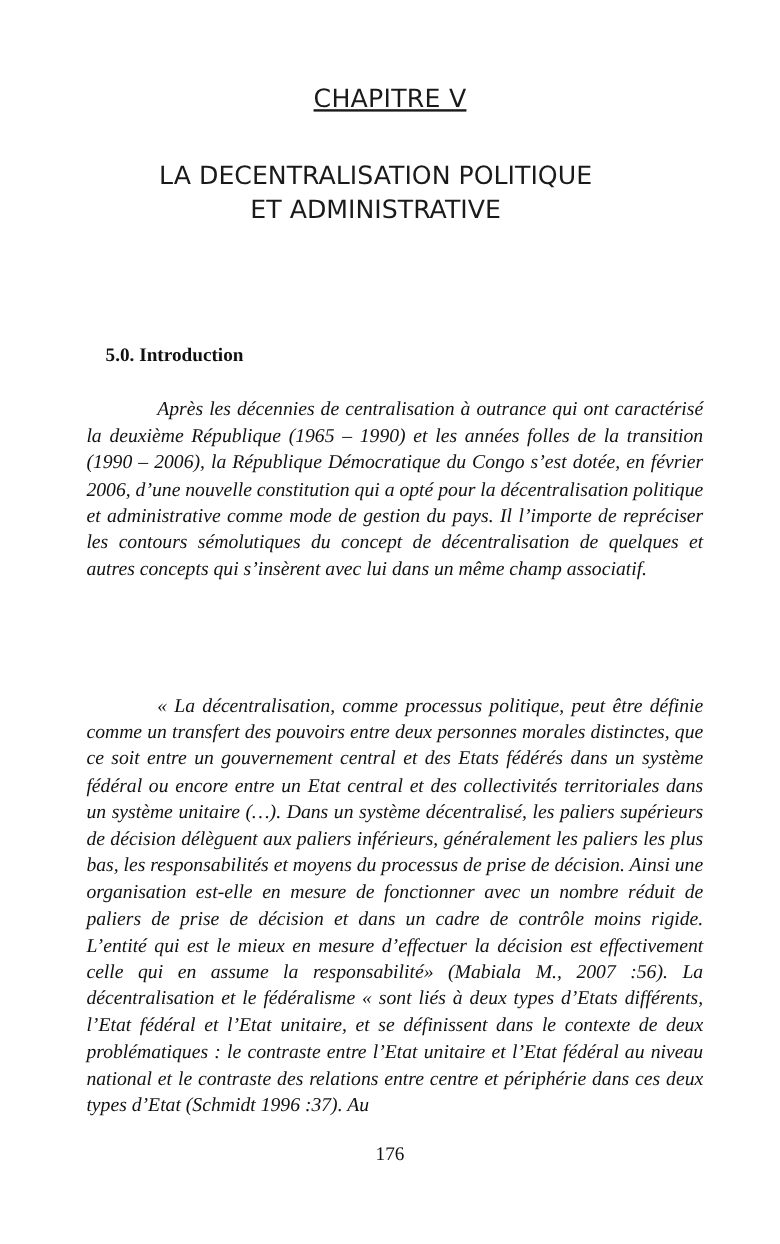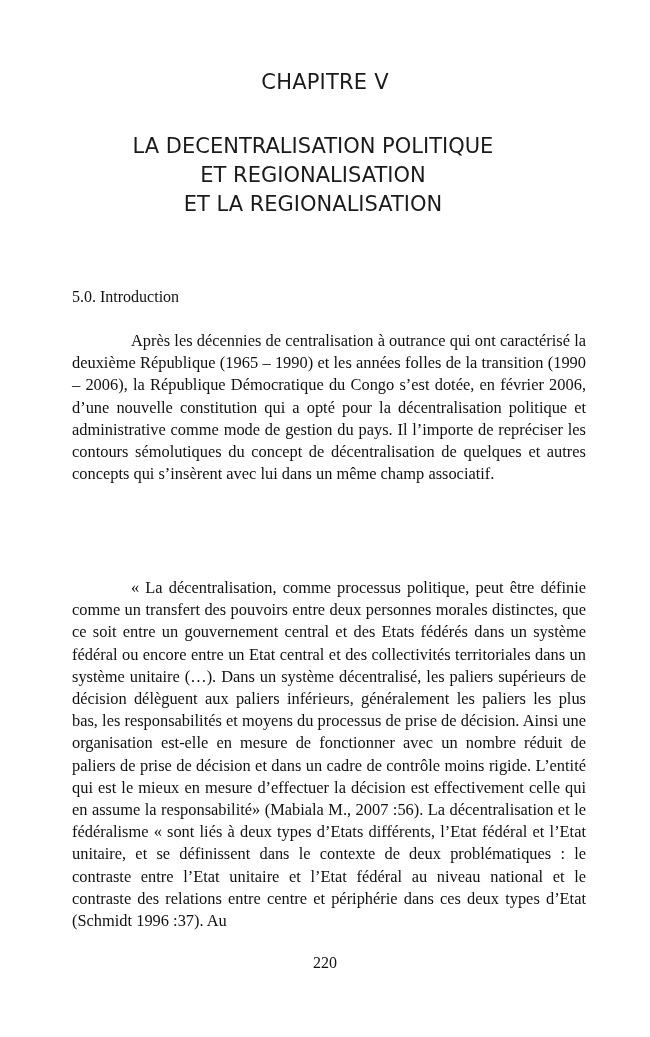--- a/index.html
+++ b/index.html
@@ -2,59 +2,59 @@
 <html><head>
   <meta charset="utf-8">
   <style>
     html, body { margin: 0; padding: 0; background: #ffffff; }
     body { width: 650px; height: 1037px; position: relative; overflow: hidden; color: #111; }
     .page { position: absolute; left: 0; top: 0; width: 650px; height: 1037px; }
     .chap {
       position: absolute; left: 0; width: 650px; text-align: center;
       font-family: "DejaVu Sans", sans-serif; font-size: 21px; letter-spacing: 0.2px;
       color: #1a1a1a;
+      text-decoration: underline;
     }
     .title-block {
       position: absolute; left: 0; width: 626px; top: 132px; text-align: center;
       font-family: "DejaVu Sans", sans-serif; font-size: 21px; line-height: 29px; color: #1a1a1a;
     }
     .title-block div { white-space: nowrap; }
     .section-heading {
-      position: absolute; left: 72px; top: 288px;
-      font-family: "Liberation Serif", serif; font-weight: normal; font-size: 16px; color: #111;
+      position: absolute; left: 88px; top: 288px;
+      font-family: "Liberation Serif", serif; font-weight: bold; font-size: 16px; color: #111;
     }
     .body {
       position: absolute; left: 72px; width: 514px;
       font-family: "Liberation Serif", serif; font-size: 16.4px; line-height: 22.2px;
       text-align: justify; color: #111;
     }
-    .body p { margin: 0; text-indent: 59px; }
+    .body p { margin: 0; text-indent: 59px; font-style: italic; }
     .p1 { top: 330px; }
     .p2 { top: 577px; }
     .page-number {
       position: absolute; left: 0; width: 650px; top: 954px; text-align: center;
       font-family: "Liberation Serif", serif; font-size: 16px; color: #111;
     }
   </style>
 </head>
 <body>
 
 <div class="page">
   <div class="chap" style="top:70px;">CHAPITRE V</div>
 
   <div class="title-block">
     <div>LA DECENTRALISATION POLITIQUE</div>
-    <div>ET REGIONALISATION</div>
-    <div>ET LA REGIONALISATION</div>
+    <div>ET ADMINISTRATIVE</div>
   </div>
 
   <div class="section-heading">5.0. Introduction</div>
 
   <div class="body p1">
     <p>Après les décennies de centralisation à outrance qui ont caractérisé la deuxième République (1965 – 1990) et les années folles de la transition (1990 – 2006), la République Démocratique du Congo s’est dotée, en février 2006, d’une nouvelle constitution qui a opté pour la décentralisation politique et administrative comme mode de gestion du pays. Il l’importe de repréciser les contours sémolutiques du concept de décentralisation de quelques et autres concepts qui s’insèrent avec lui dans un même champ associatif.</p>
   </div>
 
   <div class="body p2">
     <p>« La décentralisation, comme processus politique, peut être définie comme un transfert des pouvoirs entre deux personnes morales distinctes, que ce soit entre un gouvernement central et des Etats fédérés dans un système fédéral ou encore entre un Etat central et des collectivités territoriales dans un système unitaire (…). Dans un système décentralisé, les paliers supérieurs de décision délèguent aux paliers inférieurs, généralement les paliers les plus bas, les responsabilités et moyens du processus de prise de décision. Ainsi une organisation est-elle en mesure de fonctionner avec un nombre réduit de paliers de prise de décision et dans un cadre de contrôle moins rigide. L’entité qui est le mieux en mesure d’effectuer la décision est effectivement celle qui en assume la responsabilité» (Mabiala M., 2007 :56).  La décentralisation et le fédéralisme « sont liés à deux types d’Etats différents, l’Etat fédéral et l’Etat unitaire, et se définissent dans le contexte de deux problématiques : le contraste entre l’Etat unitaire et l’Etat fédéral au niveau national et le contraste des relations entre centre et périphérie dans ces deux types d’Etat (Schmidt 1996 :37). Au</p>
   </div>
 
-  <div class="page-number">220</div>
+  <div class="page-number">176</div>
 </div>
 
 </body></html>

